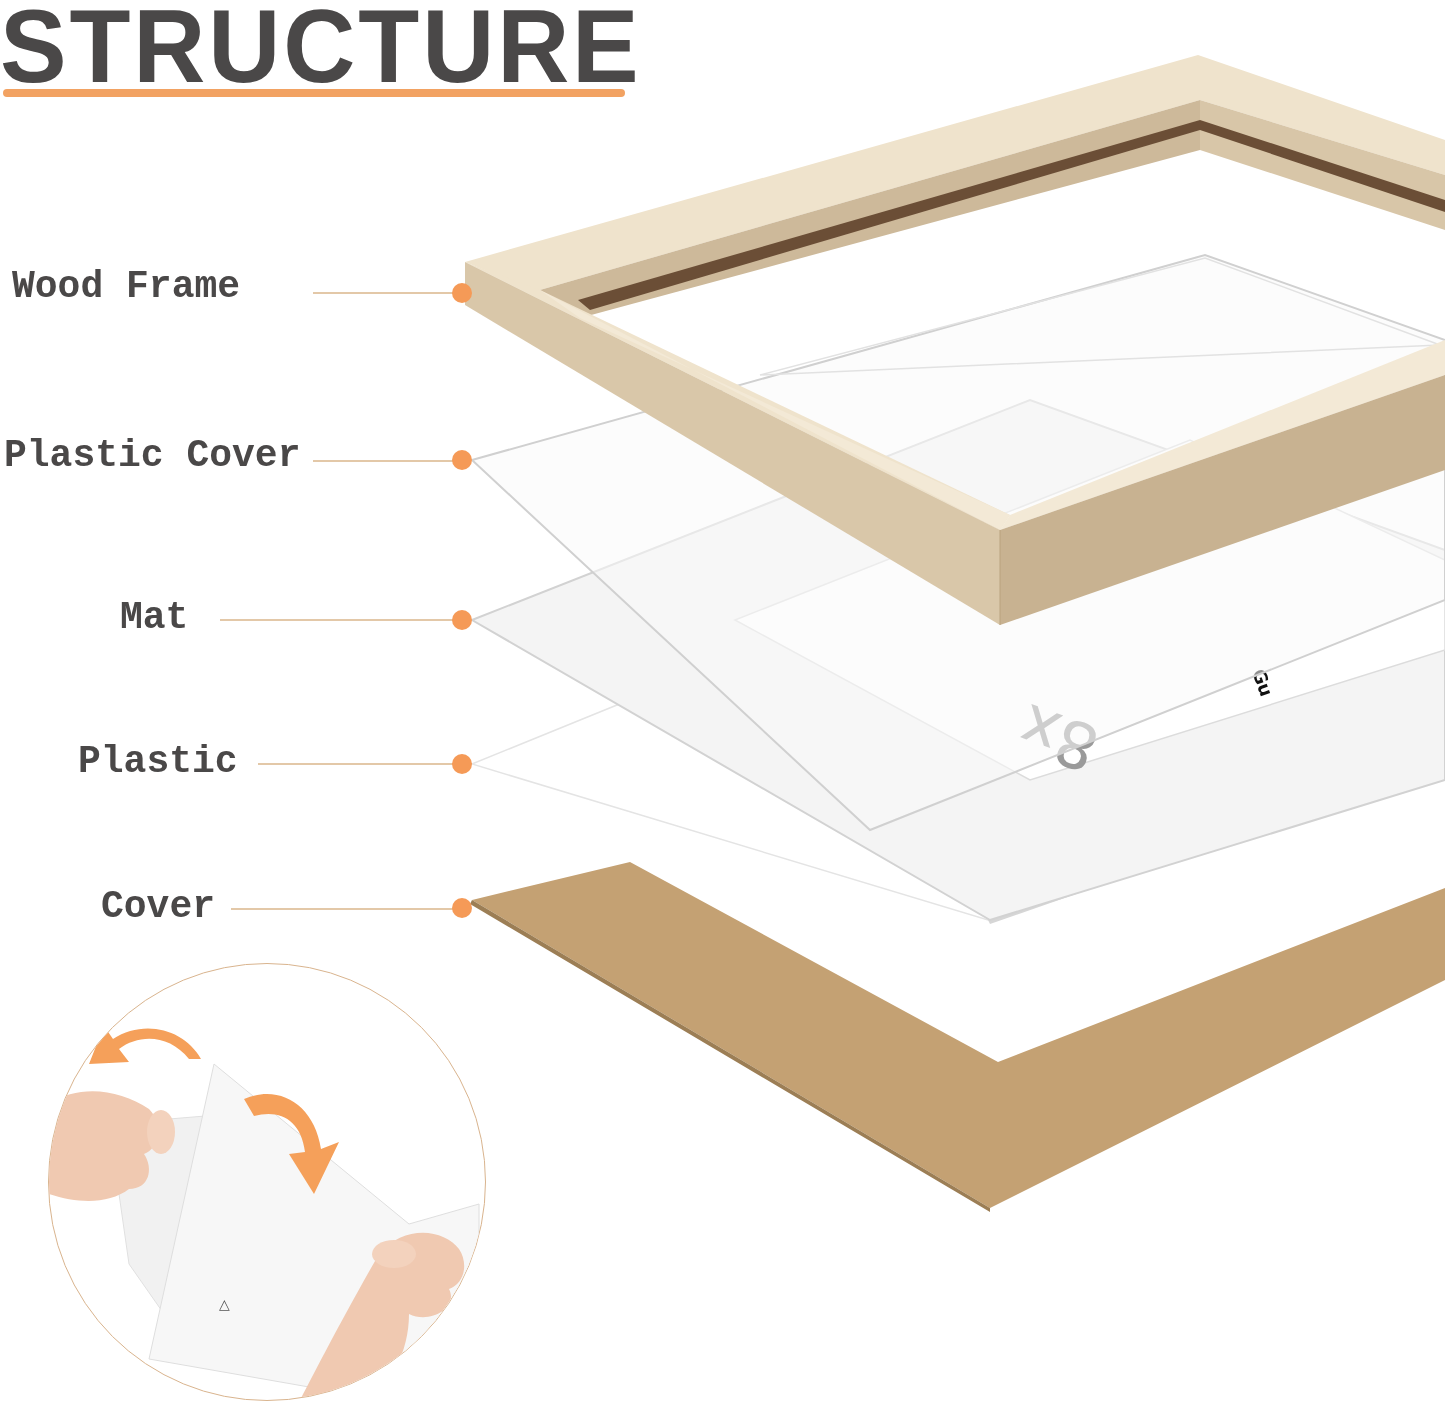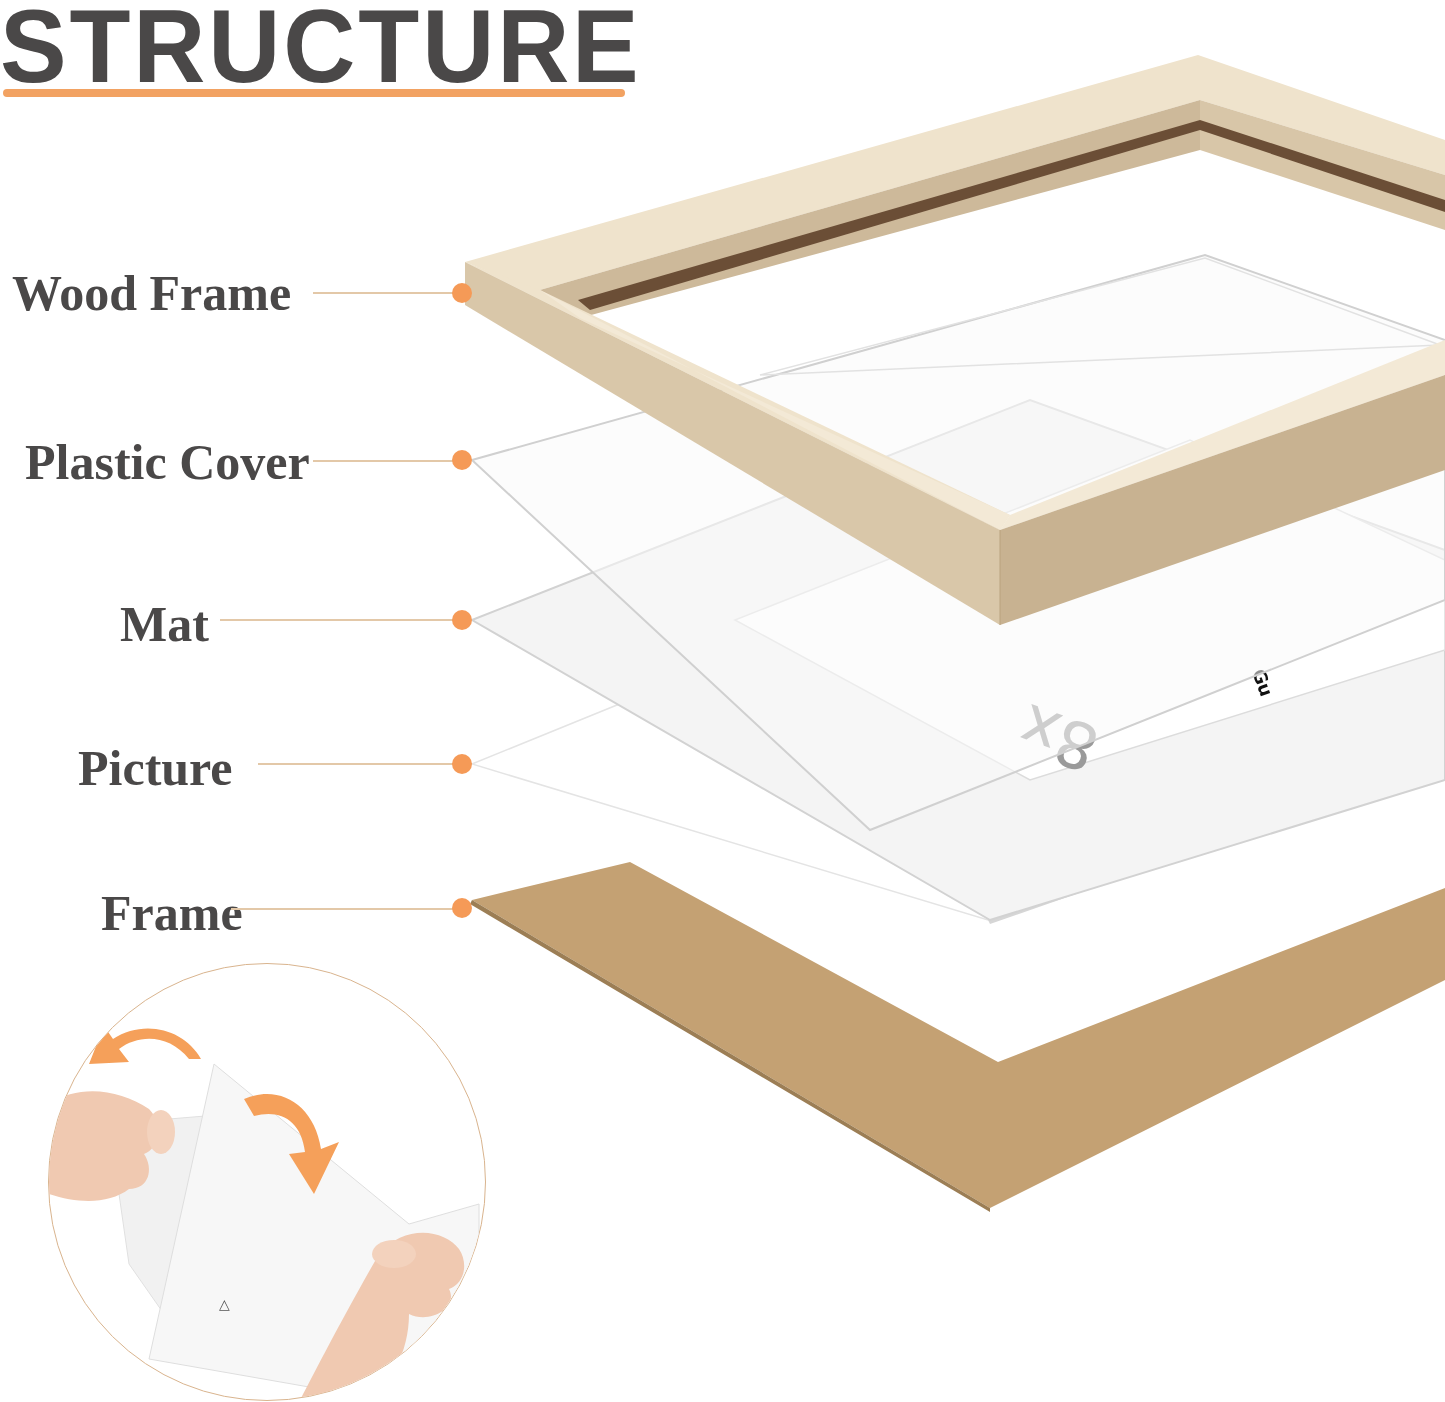--- a/index.html
+++ b/index.html
@@ -9,22 +9,22 @@
     font-family: "Liberation Sans", "DejaVu Sans", sans-serif;
     font-weight: 700; font-size: 104px; letter-spacing: 3px;
     color: #4a4848; line-height: 1; margin: 0;
     transform: scaleX(0.96); transform-origin: left top;
   }
   .title-underline {
     position: absolute; left: 3px; top: 89px; width: 622px; height: 8px;
     background: #f2a262; border-radius: 4px;
   }
   .label {
-    position: absolute; font-family: Liberation Serif, serif; font-weight: 700;
-    font-size: 50px; color: #4a4848; line-height: 1; white-space: nowrap;
+    position: absolute; font-family: Liberation Mono, monospace; font-weight: 700;
+    font-size: 38px; color: #4a4848; line-height: 1; white-space: nowrap;
   }
   .leader {
     position: absolute; height: 2px; background: #e3c8a8;
   }
   .dot {
     position: absolute; width: 20px; height: 20px; border-radius: 50%; background: #f59a57;
   }
   svg.scene { position: absolute; left: 0; top: 0; }
   .inset {
     position: absolute; left: 48px; top: 963px; width: 438px; height: 438px;
@@ -81,33 +81,33 @@
     <polygon points="465,262 1000,530 1000,625 465,305" fill="#d9c7a9"></polygon>
     <polygon points="1000,530 1445,375 1445,470 1000,625" fill="#c8b291"></polygon>
     <line x1="1000" y1="530" x2="1000" y2="625" stroke="#b9a27f" stroke-width="1"></line>
   </g>
 </svg>
 
 <div class="label" style="left:12px; top:268px;">Wood Frame</div>
 <div class="leader" style="left:313px; top:292px; width:140px;"></div>
 <div class="dot" style="left:452px; top:283px;"></div>
 
-<div class="label" style="left:25px; top:437px;">Plastic Cover</div>
+<div class="label" style="left:4px; top:437px;">Plastic Cover</div>
 <div class="leader" style="left:313px; top:460px; width:140px;"></div>
 <div class="dot" style="left:452px; top:450px;"></div>
 
 <div class="label" style="left:120px; top:599px;">Mat</div>
 <div class="leader" style="left:220px; top:619px; width:233px;"></div>
 <div class="dot" style="left:452px; top:610px;"></div>
 
-<div class="label" style="left:78px; top:743px;">Picture</div>
+<div class="label" style="left:78px; top:743px;">Plastic</div>
 <div class="leader" style="left:258px; top:763px; width:195px;"></div>
 <div class="dot" style="left:452px; top:754px;"></div>
 
-<div class="label" style="left:101px; top:888px;">Frame</div>
+<div class="label" style="left:101px; top:888px;">Cover</div>
 <div class="leader" style="left:231px; top:908px; width:222px;"></div>
 <div class="dot" style="left:452px; top:898px;"></div>
 
 <div class="inset">
   <svg width="438" height="438" viewBox="0 0 438 438">
 
     <polygon points="60,160 180,150 280,330 150,400 80,300" fill="#f1f1f1" stroke="#e0e0e0"></polygon>
     <polygon points="100,395 165,100 360,260 430,240 430,360 300,430" fill="#f7f7f7" stroke="#dedede"></polygon>
 
     <path d="M0,140 C30,120 70,125 100,145 C115,160 110,185 95,190 C105,205 100,225 80,225 C60,240 30,240 0,230 Z" fill="#f0c9b1"></path>

